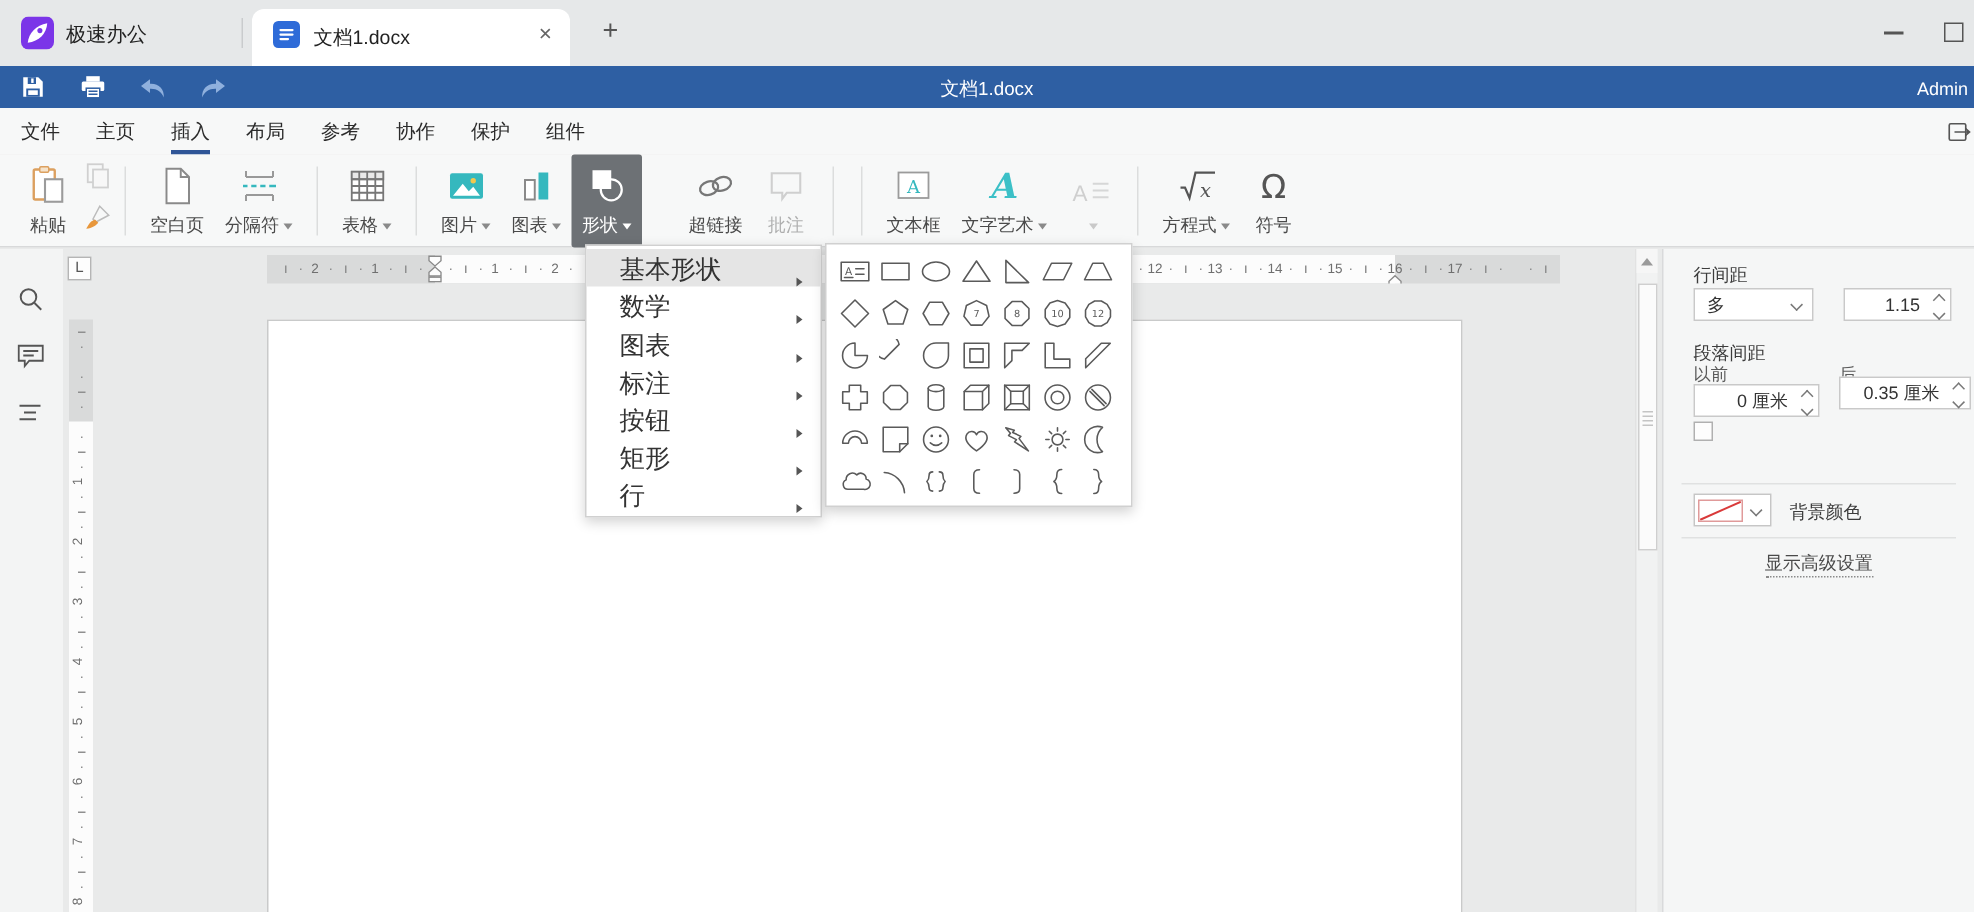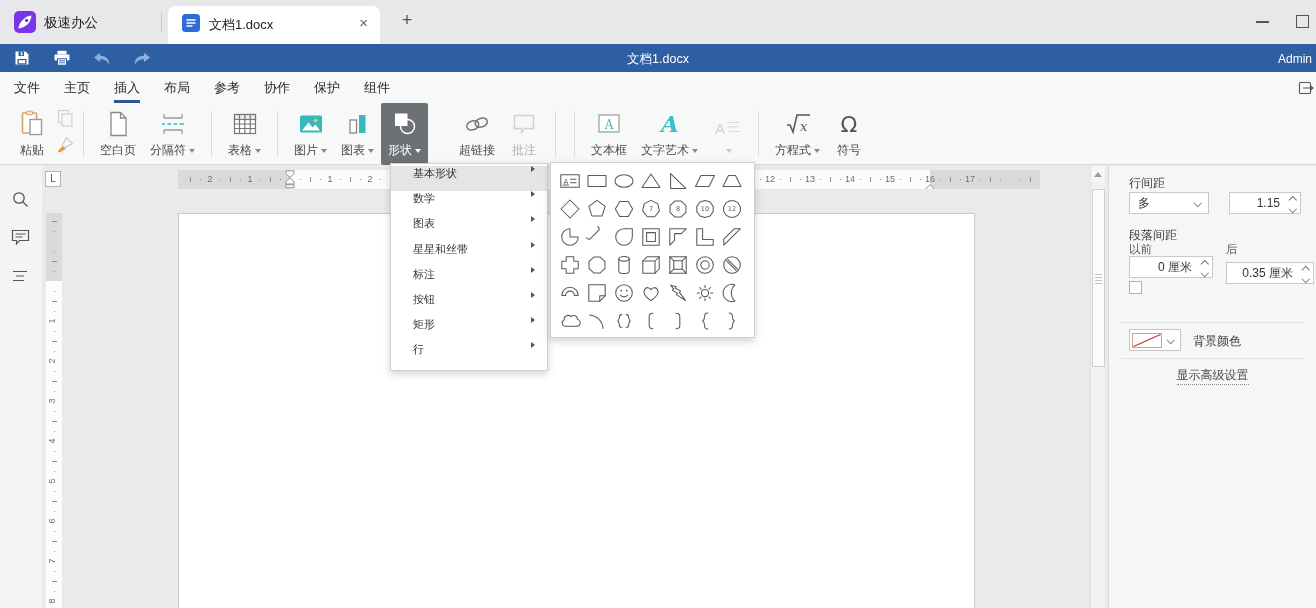--- a/index.html
+++ b/index.html
@@ -86,22 +86,22 @@
   .rp-div{position:absolute;left:12px;right:12px;height:1px;background:#e0e1e1}
   .swatch-wrap{position:absolute;left:20px;top:163px;width:52px;height:22px;background:#fff;border:1px solid #c6c6c6;
                box-sizing:border-box;display:flex;align-items:center}
   .swatch{width:30px;height:15px;margin-left:2px;border:1px solid #e09a9a;box-sizing:border-box;position:relative}
   .swatch-chev{flex:1;display:flex;align-items:center;justify-content:center}
   .rp-advanced{position:absolute;left:0;right:0;top:201px;text-align:center;font-size:12px;color:#4a4a4a}
   .rp-advanced span{border-bottom:1px dotted #8a8a8a;padding-bottom:2px}
   
   .dropdown{position:absolute;left:390px;top:163px;width:158px;background:#fff;border:1px solid #d0d0d0;
             box-shadow:0 3px 8px rgba(0,0,0,.18);z-index:50;padding:2px 0;box-sizing:border-box}
-  .dd-item{display:flex;align-items:flex-start;justify-content:space-between;height:25.2px;
-           padding:0 12px 0 22px;font-size:11px;color:#333}
+  .dd-item{display:flex;align-items:flex-end;justify-content:space-between;height:25.2px;
+           padding:0 12px 0 22px;font-size:17px;color:#333}
   .dd-item.active{background:#e5e5e5}
   .dd-arrow{width:0;height:0;border-top:3.5px solid transparent;border-bottom:3.5px solid transparent;border-left:4.5px solid #555}
   .submenu{position:absolute;left:550px;top:162px;width:205px;height:176px;background:#fff;border:1px solid #d0d0d0;
            box-shadow:0 3px 8px rgba(0,0,0,.18);z-index:51;box-sizing:border-box}
   .shape-grid{display:grid;grid-template-columns:repeat(7,27px);padding:4px 5px;row-gap:0}
   .shape-cell{width:27px;height:28px;display:flex;align-items:center;justify-content:center}
 </style>
 </head>
 <body>
 
@@ -540,21 +540,21 @@
     <div class="rp-label" style="left:20px;top:61px">段落间距</div>
     <div class="rp-sublabel" style="left:20px;top:76px">以前</div>
     <div class="rp-sublabel" style="left:117px;top:76px">后</div>
     <div class="rp-box rp-num" style="left:20px;top:90px;width:84px">
       <span>0 厘米</span>
       <span class="spin">
           <i class="c-up"></i>
           <i class="c-down"></i>
         </span>
     </div>
-    <div class="rp-box rp-num" style="left:117px;top:96px;width:88px">
+    <div class="rp-box rp-num" style="left:117px;top:85px;width:88px">
       <span>0.35 厘米</span>
       <span class="spin">
           <i class="c-up"></i>
           <i class="c-down"></i>
         </span>
     </div>
     <div class="rp-check"></div>
     <div class="rp-div" style="top:156px"></div>
     <div class="swatch-wrap">
       <span class="swatch">
@@ -578,24 +578,20 @@
       </div>
       <div class="dd-item">
         <span>数学</span>
         <span class="dd-arrow"></span>
       </div>
       <div class="dd-item">
         <span>图表</span>
         <span class="dd-arrow"></span>
       </div>
       <div class="dd-item">
-        <span>星星和丝带</span>
-        <span class="dd-arrow"></span>
-      </div>
-      <div class="dd-item">
         <span>标注</span>
         <span class="dd-arrow"></span>
       </div>
       <div class="dd-item">
         <span>按钮</span>
         <span class="dd-arrow"></span>
       </div>
       <div class="dd-item">
         <span>矩形</span>
         <span class="dd-arrow"></span>

